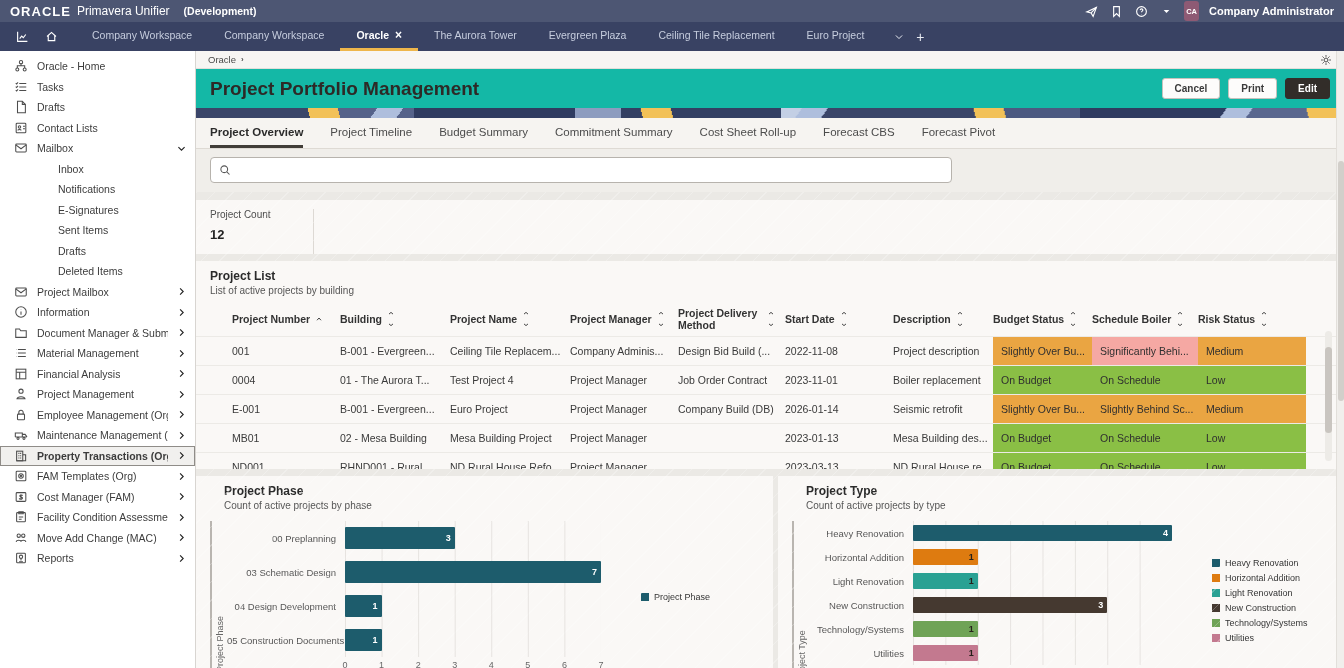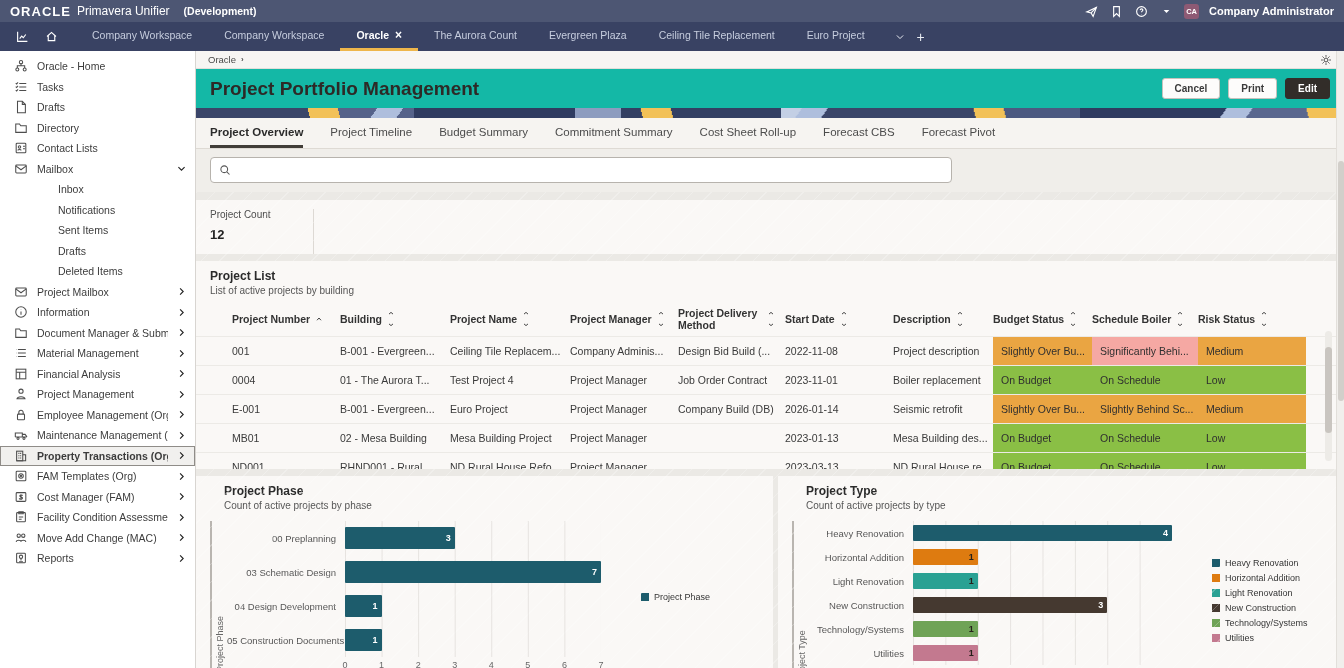--- a/index.html
+++ b/index.html
@@ -9,21 +9,21 @@
 
   
   .topbar { height:22px; background:var(--topbar); color:#fff; display:flex; align-items:center; padding:0 10px; flex-shrink:0; }
   .brand { font-size:13px; font-weight:bold; letter-spacing:1px; }
   .product { font-size:12px; margin-left:6px; font-weight:normal; }
   .env { font-size:10.5px; margin-left:14px; font-weight:bold; }
   .topbar-right { margin-left:auto; display:flex; align-items:center; gap:10px; }
   .tb-ic { width:15px; height:15px; display:inline-flex; align-items:center; justify-content:center; cursor:pointer; }
   .tb-ic svg { width:13px; height:13px; stroke:#fff; fill:none; stroke-width:1.4; }
   .caret-sm svg { width:9px; height:9px; }
-  .avatar { width:15px; height:15px; border-radius:3px; background:#8e5a74; color:#fff; font-size:7.5px; font-weight:bold; display:flex; align-items:center; justify-content:center; }
+  .avatar { width:15px; height:20px; border-radius:3px; background:#8e5a74; color:#fff; font-size:7.5px; font-weight:bold; display:flex; align-items:center; justify-content:center; }
   .user-name { font-size:11px; font-weight:bold; }
 
   
   .tabbar { height:29px; background:var(--tabbar); display:flex; align-items:stretch; padding:0 8px; flex-shrink:0; color:#c6cdde; }
   .tabbar .tb-ic { align-self:center; margin:0 7px; }
   .ws-tabs { display:flex; align-items:stretch; margin-left:10px; }
   .ws-tab { display:flex; align-items:center; gap:6px; padding:0 16px; font-size:10.5px; cursor:pointer; border-bottom:3px solid transparent; white-space:nowrap; }
   .ws-tab.active { color:#fff; font-weight:bold; border-bottom-color:var(--gold); }
   .ws-close { font-size:12px; color:#fff; cursor:pointer; line-height:1; }
   .ws-plus { font-size:14px; color:#e8ebf2; align-self:center; margin-left:12px; cursor:pointer; }
@@ -179,21 +179,21 @@
           <span>Company Workspace</span>
         </div>
         <div class="ws-tab">
           <span>Company Workspace</span>
         </div>
         <div class="ws-tab active">
           <span>Oracle</span>
           <span class="ws-close">×</span>
         </div>
         <div class="ws-tab">
-          <span>The Aurora Count</span>
+          <span>The Aurora Tower</span>
         </div>
         <div class="ws-tab">
           <span>Evergreen Plaza</span>
         </div>
         <div class="ws-tab">
           <span>Ceiling Tile Replacement</span>
         </div>
         <div class="ws-tab">
           <span>Euro Project</span>
         </div>
@@ -234,28 +234,20 @@
             <svg viewBox="0 0 16 16">
               <path d="M4 1.5h5.5L13 5v9.5H4z"></path>
               <path d="M9.5 1.5V5H13"></path>
             </svg>
           </span>
           <span class="sb-label">Drafts</span>
         </div>
         <div class="sb-item">
           <span class="sb-ic">
             <svg viewBox="0 0 16 16">
-              <path d="M2 3.5h4.3l1.4 2H14v7.5H2z"></path>
-            </svg>
-          </span>
-          <span class="sb-label">Directory</span>
-        </div>
-        <div class="sb-item">
-          <span class="sb-ic">
-            <svg viewBox="0 0 16 16">
               <rect x="2.5" y="2.5" width="11" height="11" rx="1"></rect>
               <circle cx="6.3" cy="6.8" r="1.4"></circle>
               <path d="M4.3 10.8c.4-1.3 3.6-1.3 4 0M10.3 6h2.2M10.3 8.8h2.2"></path>
             </svg>
           </span>
           <span class="sb-label">Contact Lists</span>
         </div>
         <div class="sb-item">
           <span class="sb-ic">
             <svg viewBox="0 0 16 16">
@@ -265,20 +257,21 @@
           </span>
           <span class="sb-label">Mailbox</span>
           <span class="sb-right">
             <svg viewBox="0 0 16 16">
               <path d="M2.5 5.5L8 11l5.5-5.5"></path>
             </svg>
           </span>
         </div>
         <div class="sb-sub">Inbox</div>
         <div class="sb-sub">Notifications</div>
+        <div class="sb-sub">E-Signatures</div>
         <div class="sb-sub">Sent Items</div>
         <div class="sb-sub">Drafts</div>
         <div class="sb-sub">Deleted Items</div>
         <div class="sb-item">
           <span class="sb-ic">
             <svg viewBox="0 0 16 16">
               <rect x="2" y="3.5" width="12" height="9" rx="1"></rect>
               <path d="M2 4.5l6 4.4 6-4.4"></path>
             </svg>
           </span>

